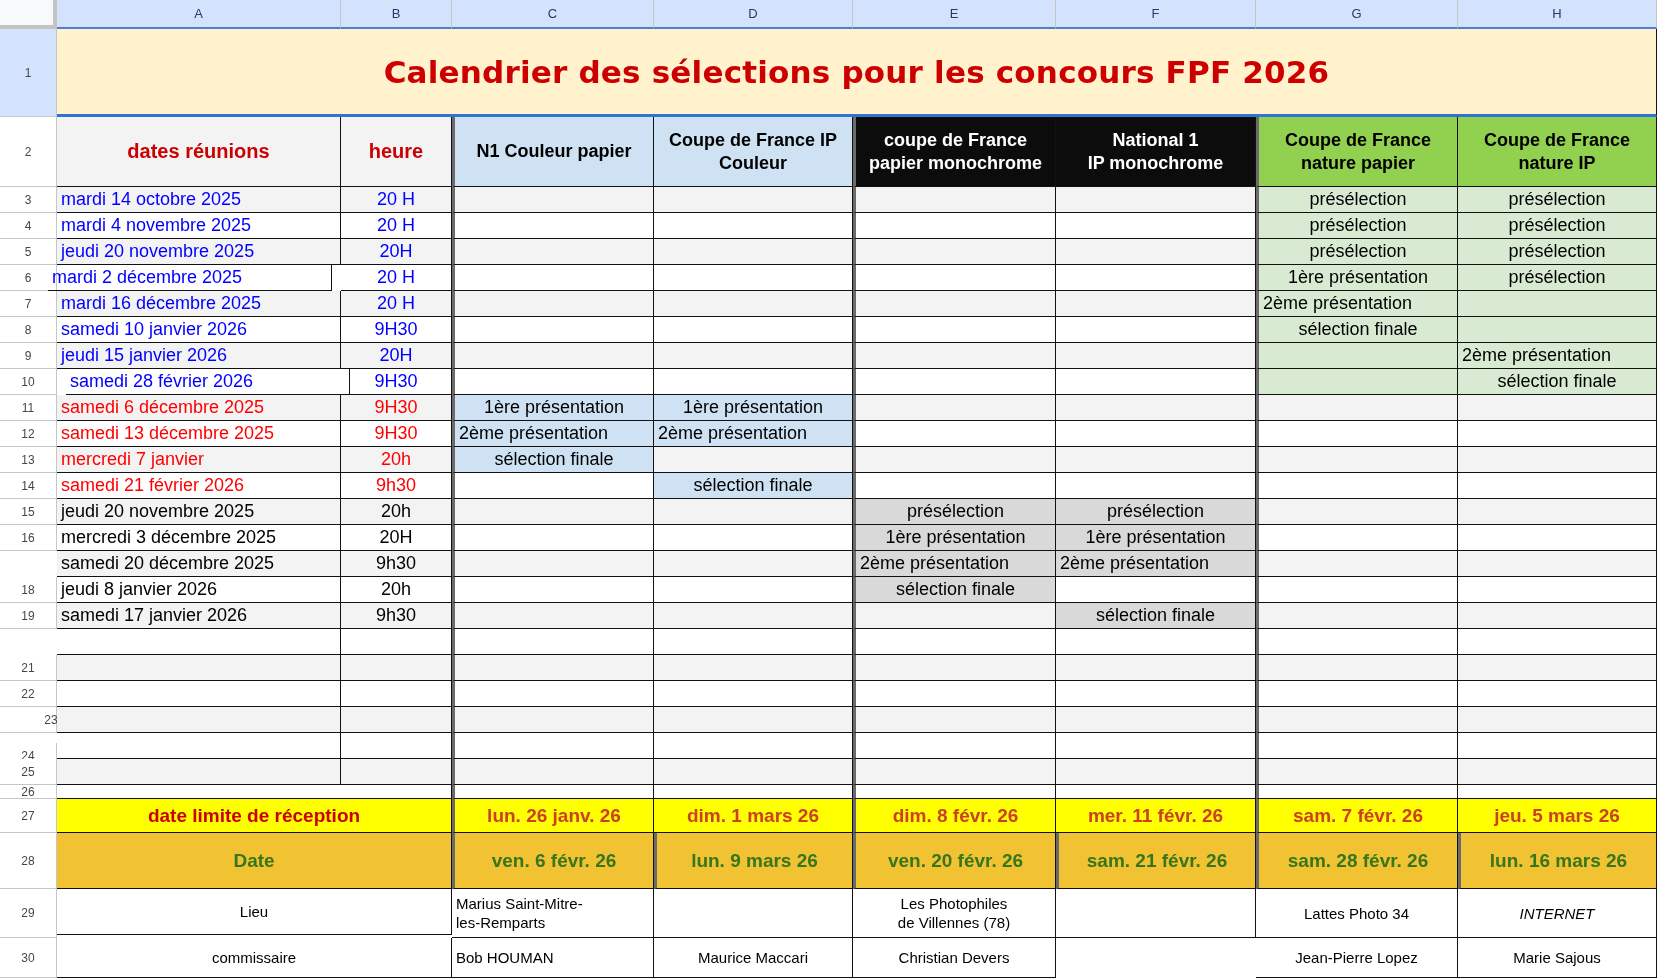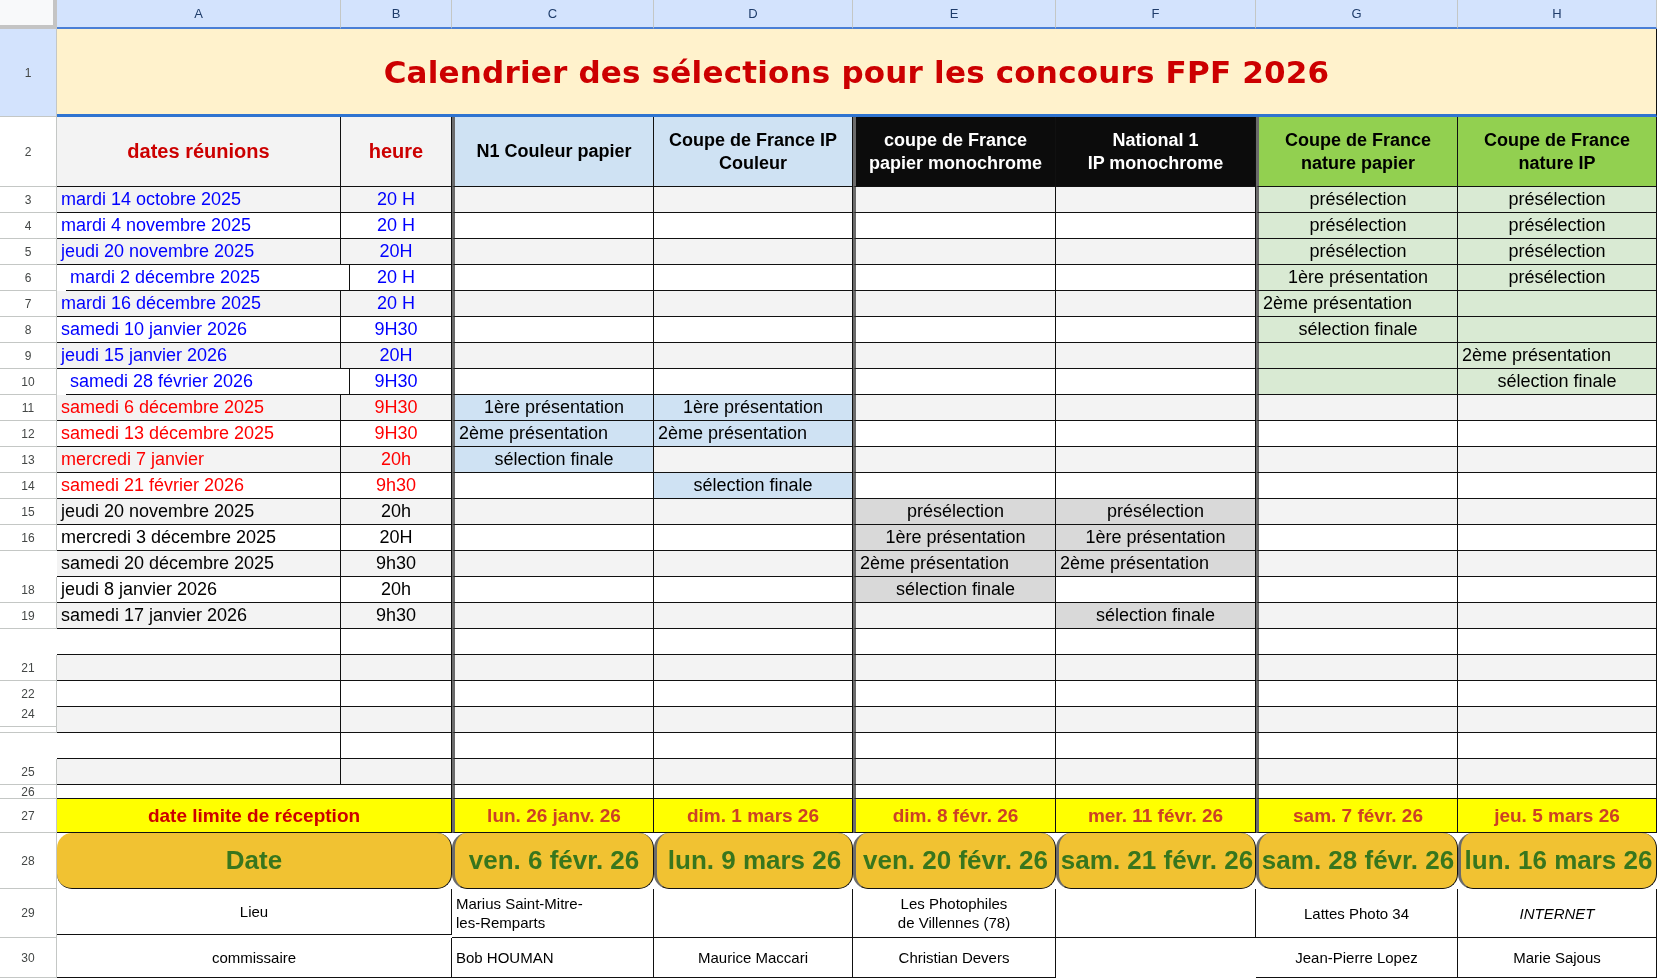--- a/index.html
+++ b/index.html
@@ -35,21 +35,21 @@
   .bg-yellow { background: #ffff00; }
   .bg-orange { background: #f1c232; }
   .bg-alt { background: #f3f3f3; }
 
   .txt-blue { color: #0000ff; }
   .txt-red { color: #ff0000; }
   .txt-black { color: #000000; }
 
   .deadline { color: #cc4125; font-weight: bold; font-size: 19px; }
   .deadline-label { color: #cc0000; }
-  .event-date { color: #38761d; font-weight: bold; font-size: 26px; border-radius: 15px; }
+  .event-date { color: #38761d; font-weight: bold; font-size: 19px; }
   .small { font-size: 15px; color: #000; white-space: pre-line; line-height: 19px; }
   .italic { font-style: italic; }
 
   .thick-left { border-left: 3px solid #6b6b6b; }
 </style>
 </head>
 <body>
 
 <div class="sheet" id="sheet">
     <div class="corner"></div>
@@ -77,21 +77,21 @@
     <div class="rowhdr" style="top: 473px; height: 26px;">14</div>
     <div class="rowhdr" style="top: 499px; height: 26px;">15</div>
     <div class="rowhdr" style="top: 525px; height: 26px;">16</div>
     <div class="rowhdr" style="top: 551px; height: 26px; margin-top: 44px;">17</div>
     <div class="rowhdr" style="top: 577px; height: 26px;">18</div>
     <div class="rowhdr" style="top: 603px; height: 26px;">19</div>
     <div class="rowhdr" style="top: 657px; height: 26px;">20</div>
     <div class="rowhdr" style="top: 655px; height: 26px;">21</div>
     <div class="rowhdr" style="top: 681px; height: 26px;">22</div>
     <div class="rowhdr" style="top: 707px; height: 26px; padding-left: 46px;">23</div>
-    <div class="rowhdr" style="top: 701px; height: 26px;">24</div>
+    <div class="rowhdr" style="top: 743px; height: 26px;">24</div>
     <div class="rowhdr" style="top: 759px; height: 26px;">25</div>
     <div class="rowhdr" style="top: 785px; height: 14px;">26</div>
     <div class="rowhdr" style="top: 799px; height: 34px;">27</div>
     <div class="rowhdr" style="top: 833px; height: 56px;">28</div>
     <div class="rowhdr" style="top: 889px; height: 49px;">29</div>
     <div class="rowhdr" style="top: 938px; height: 40px;">30</div>
     <div class="cell title-cell" style="left: 57px; width: 1600px; top: 29px; height: 88px;">
       <span class="title-text">Calendrier des sélections pour les concours FPF 2026</span>
     </div>
     <div class="cell c bg-gray hdr red" style="left: 57px; width: 284px; top: 117px; height: 70px;">dates réunions</div>
@@ -124,21 +124,21 @@
     <div class="cell c bg-lightgreen thick-left txt-black" style="left: 1256px; width: 202px; top: 213px; height: 26px;">présélection</div>
     <div class="cell c bg-lightgreen txt-black" style="left: 1458px; width: 199px; top: 213px; height: 26px;">présélection</div>
     <div class="cell l bg-alt txt-blue" style="left: 57px; width: 284px; top: 239px; height: 26px;">jeudi 20 novembre 2025</div>
     <div class="cell c bg-alt txt-blue" style="left: 341px; width: 111px; top: 239px; height: 26px;">20H</div>
     <div class="cell c bg-alt thick-left txt-black" style="left: 452px; width: 202px; top: 239px; height: 26px;"></div>
     <div class="cell c bg-alt txt-black" style="left: 654px; width: 199px; top: 239px; height: 26px;"></div>
     <div class="cell c bg-alt thick-left txt-black" style="left: 853px; width: 203px; top: 239px; height: 26px;"></div>
     <div class="cell c bg-alt txt-black" style="left: 1056px; width: 200px; top: 239px; height: 26px;"></div>
     <div class="cell c bg-lightgreen thick-left txt-black" style="left: 1256px; width: 202px; top: 239px; height: 26px;">présélection</div>
     <div class="cell c bg-lightgreen txt-black" style="left: 1458px; width: 199px; top: 239px; height: 26px;">présélection</div>
-    <div class="cell l txt-blue" style="left: 66px; width: 284px; top: 265px; height: 26px;">mardi 2 décembre 2025</div>
+    <div class="cell l txt-blue" style="left: 48px; width: 284px; top: 265px; height: 26px;">mardi 2 décembre 2025</div>
     <div class="cell c txt-blue" style="left: 341px; width: 111px; top: 265px; height: 26px;">20 H</div>
     <div class="cell c thick-left txt-black" style="left: 452px; width: 202px; top: 265px; height: 26px;"></div>
     <div class="cell c txt-black" style="left: 654px; width: 199px; top: 265px; height: 26px;"></div>
     <div class="cell c thick-left txt-black" style="left: 853px; width: 203px; top: 265px; height: 26px;"></div>
     <div class="cell c txt-black" style="left: 1056px; width: 200px; top: 265px; height: 26px;"></div>
     <div class="cell c bg-lightgreen thick-left txt-black" style="left: 1256px; width: 202px; top: 265px; height: 26px;">1ère présentation</div>
     <div class="cell c bg-lightgreen txt-black" style="left: 1458px; width: 199px; top: 265px; height: 26px;">présélection</div>
     <div class="cell l bg-alt txt-blue" style="left: 57px; width: 284px; top: 291px; height: 26px;">mardi 16 décembre 2025</div>
     <div class="cell c bg-alt txt-blue" style="left: 341px; width: 111px; top: 291px; height: 26px;">20 H</div>
     <div class="cell c bg-alt thick-left txt-black" style="left: 452px; width: 202px; top: 291px; height: 26px;"></div>

